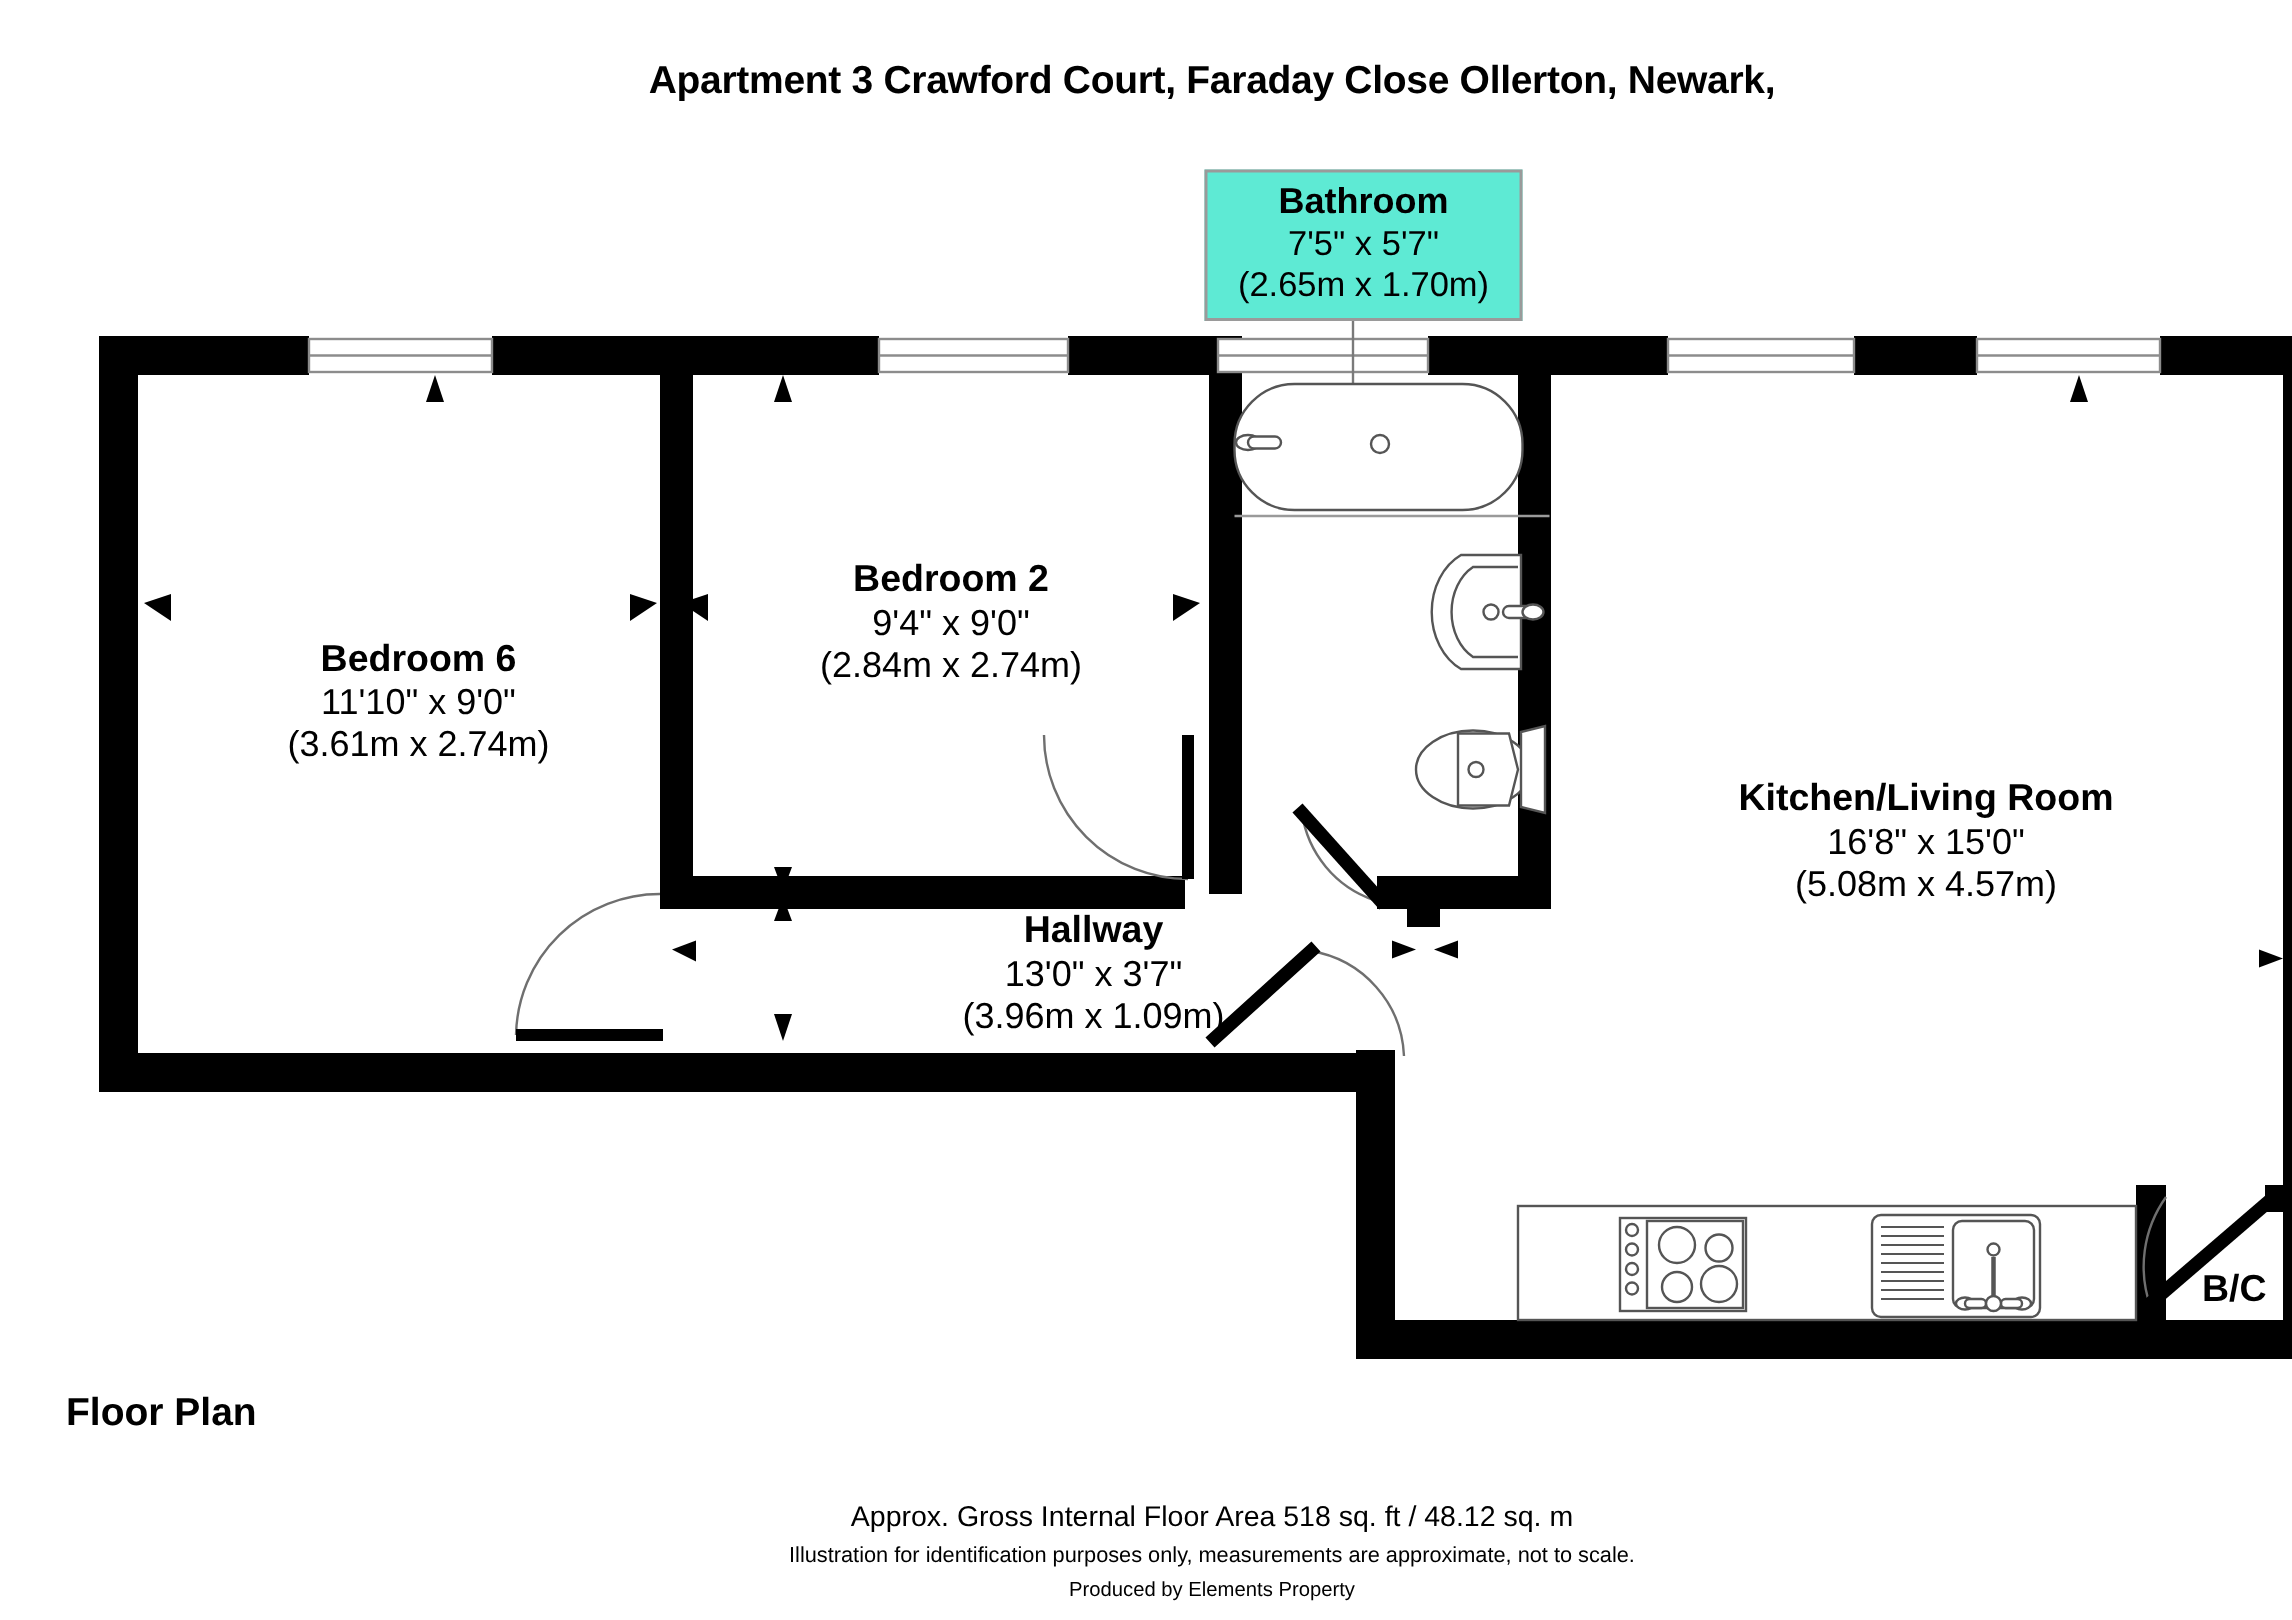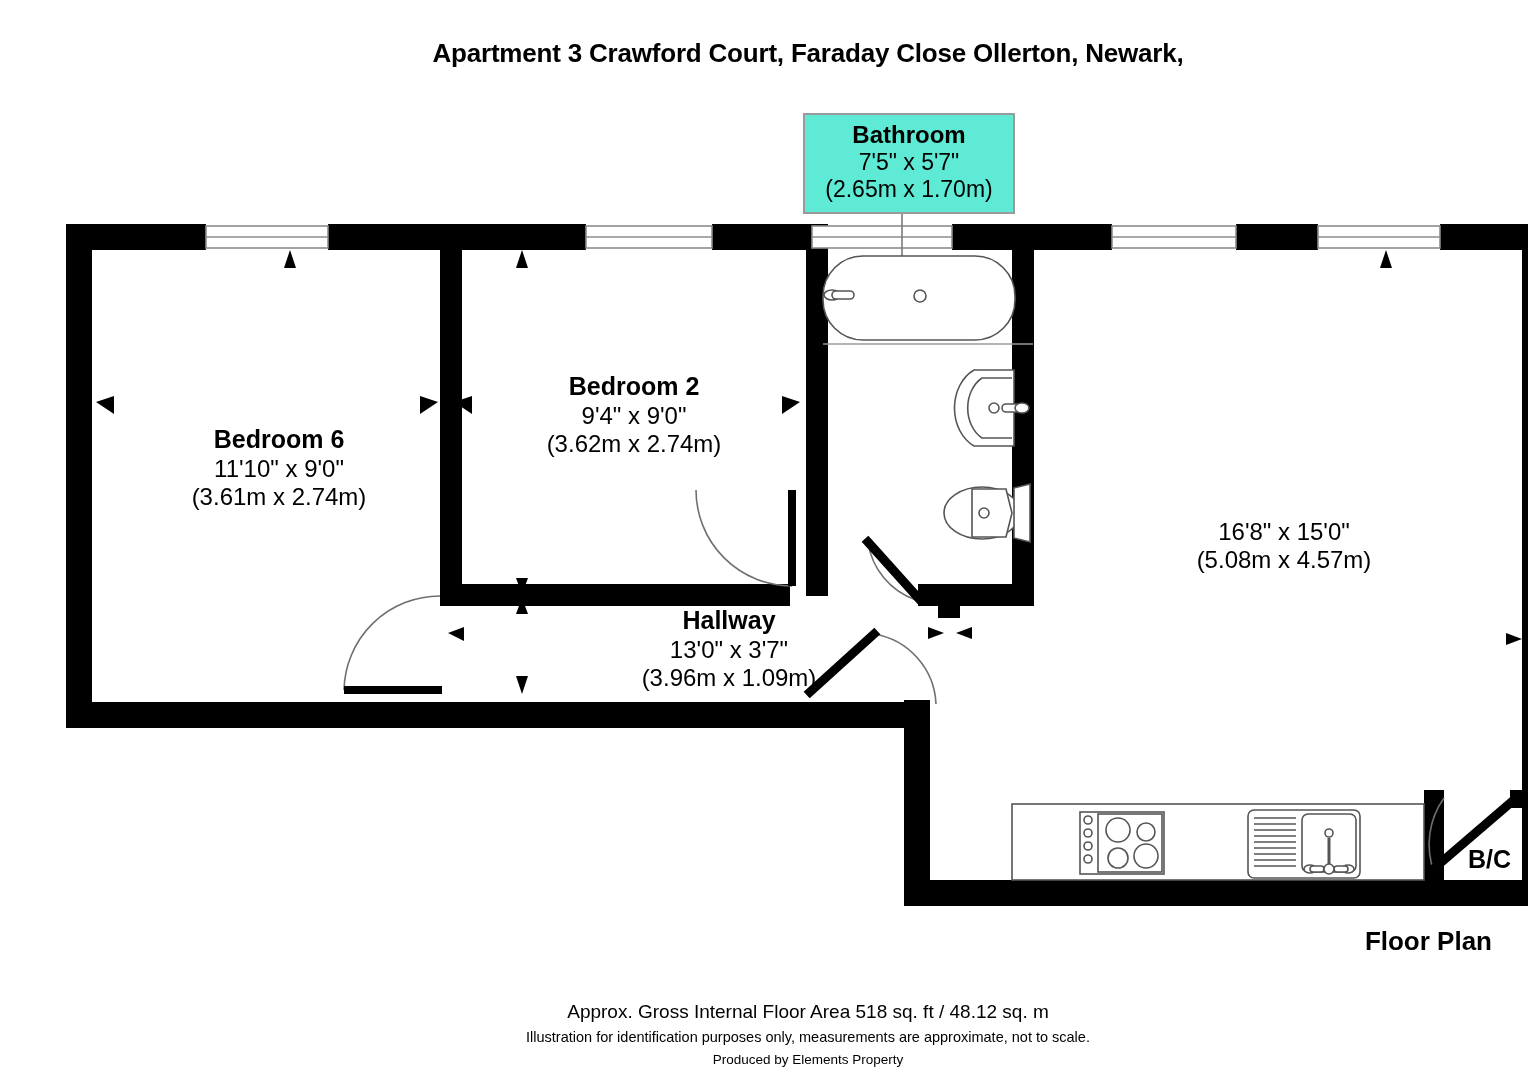--- a/index.html
+++ b/index.html
@@ -36,21 +36,21 @@
   #label-bathroom .rl-imp,#label-bathroom .rl-met{font-size:23px;}
 
   #label-bedroom1{left:40px;top:425px;width:390px;}
   #label-bedroom2{left:400px;top:372px;width:380px;}
   #label-hallway{left:480px;top:606px;width:410px;}
   #label-kitchen{left:1060px;top:518px;width:360px;}
 
   #label-bc{left:1424px;top:845px;font-size:25px;font-weight:bold;z-index:40;}
 
   
-  #footer-title{left:0;top:926px;width:1448px;text-align:right;
+  #footer-title{left:0;top:926px;width:1448px;text-align:left;
     font-size:26px;font-weight:bold;}
   #footer-area{left:0;top:1001px;width:1528px;text-align:center;
     font-size:19px;font-weight:normal;}
   #footer-disclaimer{left:0;top:1029px;width:1528px;text-align:center;
     font-size:14.5px;}
   #footer-producer{left:0;top:1052px;width:1528px;text-align:center;
     font-size:13.5px;}
 
   
   #plan-svg{position:absolute;left:0;top:0;width:1528px;height:1080px;}
@@ -262,30 +262,31 @@
 
   <div class="abs room-label" id="label-bedroom1">
     <div class="rl-name">Bedroom 6</div>
     <div class="rl-imp">11'10" x 9'0"</div>
     <div class="rl-met">(3.61m x 2.74m)</div>
   </div>
 
   <div class="abs room-label" id="label-bedroom2">
     <div class="rl-name">Bedroom 2</div>
     <div class="rl-imp">9'4" x 9'0"</div>
-    <div class="rl-met">(3.62m x 2.74m)</div>
+    <div class="rl-met">(2.84m x 2.74m)</div>
   </div>
 
   <div class="abs room-label" id="label-hallway">
     <div class="rl-name">Hallway</div>
     <div class="rl-imp">13'0" x 3'7"</div>
     <div class="rl-met">(3.96m x 1.09m)</div>
   </div>
 
   <div class="abs room-label" id="label-kitchen">
+    <div class="rl-name">Kitchen/Living Room</div>
     <div class="rl-imp">16'8" x 15'0"</div>
     <div class="rl-met">(5.08m x 4.57m)</div>
   </div>
 
   <div class="abs" id="label-bc">B/C</div>
 
   <div class="abs" id="footer-title">Floor Plan</div>
   <div class="abs" id="footer-area">Approx. Gross Internal Floor Area 518 sq. ft / 48.12 sq. m</div>
   <div class="abs" id="footer-producer">Produced by Elements Property</div>
   <div class="abs" id="footer-disclaimer">Illustration for identification purposes only, measurements are approximate, not to scale.</div>

